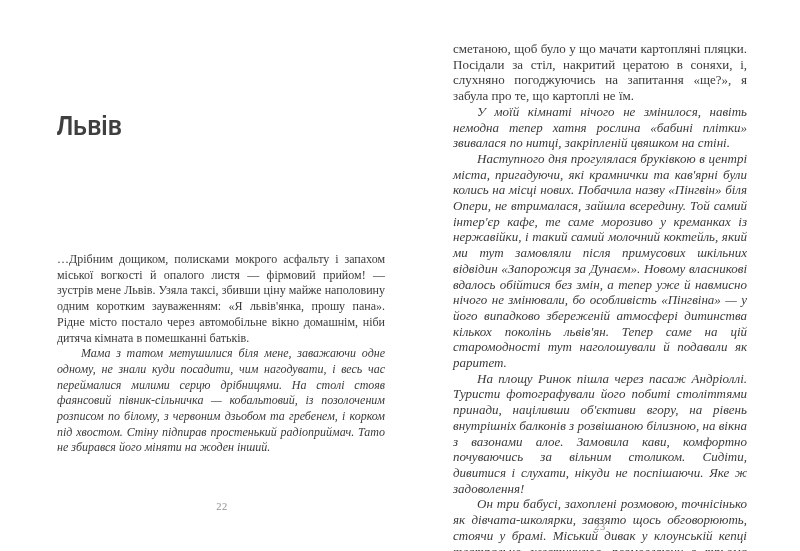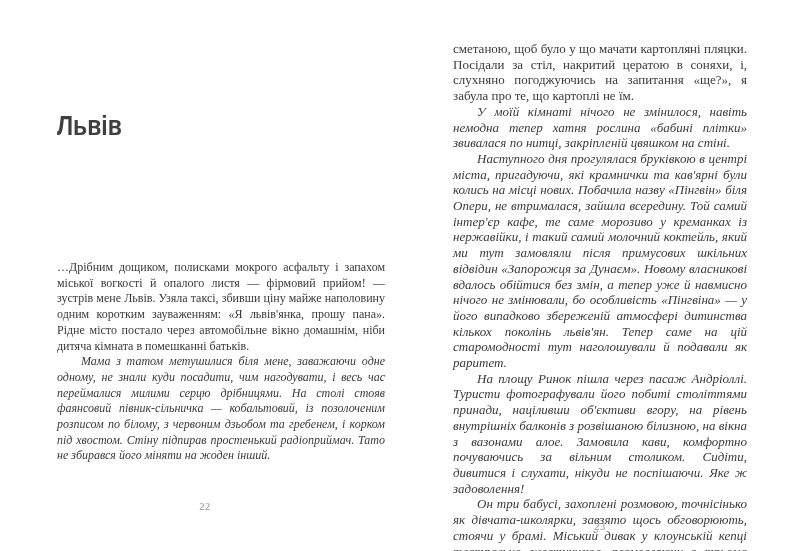--- a/index.html
+++ b/index.html
@@ -30,21 +30,21 @@
     color: var(--title);
     transform: scaleX(0.85);
     transform-origin: left top;
     white-space: nowrap;
   }
   .body-block {
     position: absolute;
     color: var(--text);
   }
   .body-left {
-    left: 57px; top: 260px;
+    left: 57px; top: 252px;
     width: 328px;
     font-size: 12px;
     line-height: 15.7px;
   }
   .body-right {
     left: 453px; top: 41px;
     width: 294px;
     font-size: 13px;
     line-height: 15.7px;
   }
@@ -55,21 +55,21 @@
   .para.indent { text-indent: 24px; font-style: italic; }
   .page-number {
     position: absolute;
     top: 501px;
     font-size: 10.5px;
     color: var(--pagenum);
     text-align: center;
     font-family: "Liberation Serif", serif;
     letter-spacing: 0.5px;
   }
-  .page-number-left { left: 57px; width: 296px; }
+  .page-number-left { left: 74px; width: 296px; }
   .page-number-right { left: 453px; width: 294px; margin-top: 20px; }
 </style>
 </head>
 <body>
 
 <div class="spread">
 
   <div>
     <div class="chapter-title">Львів</div>
     <div class="body-block body-left" id="left-body">

